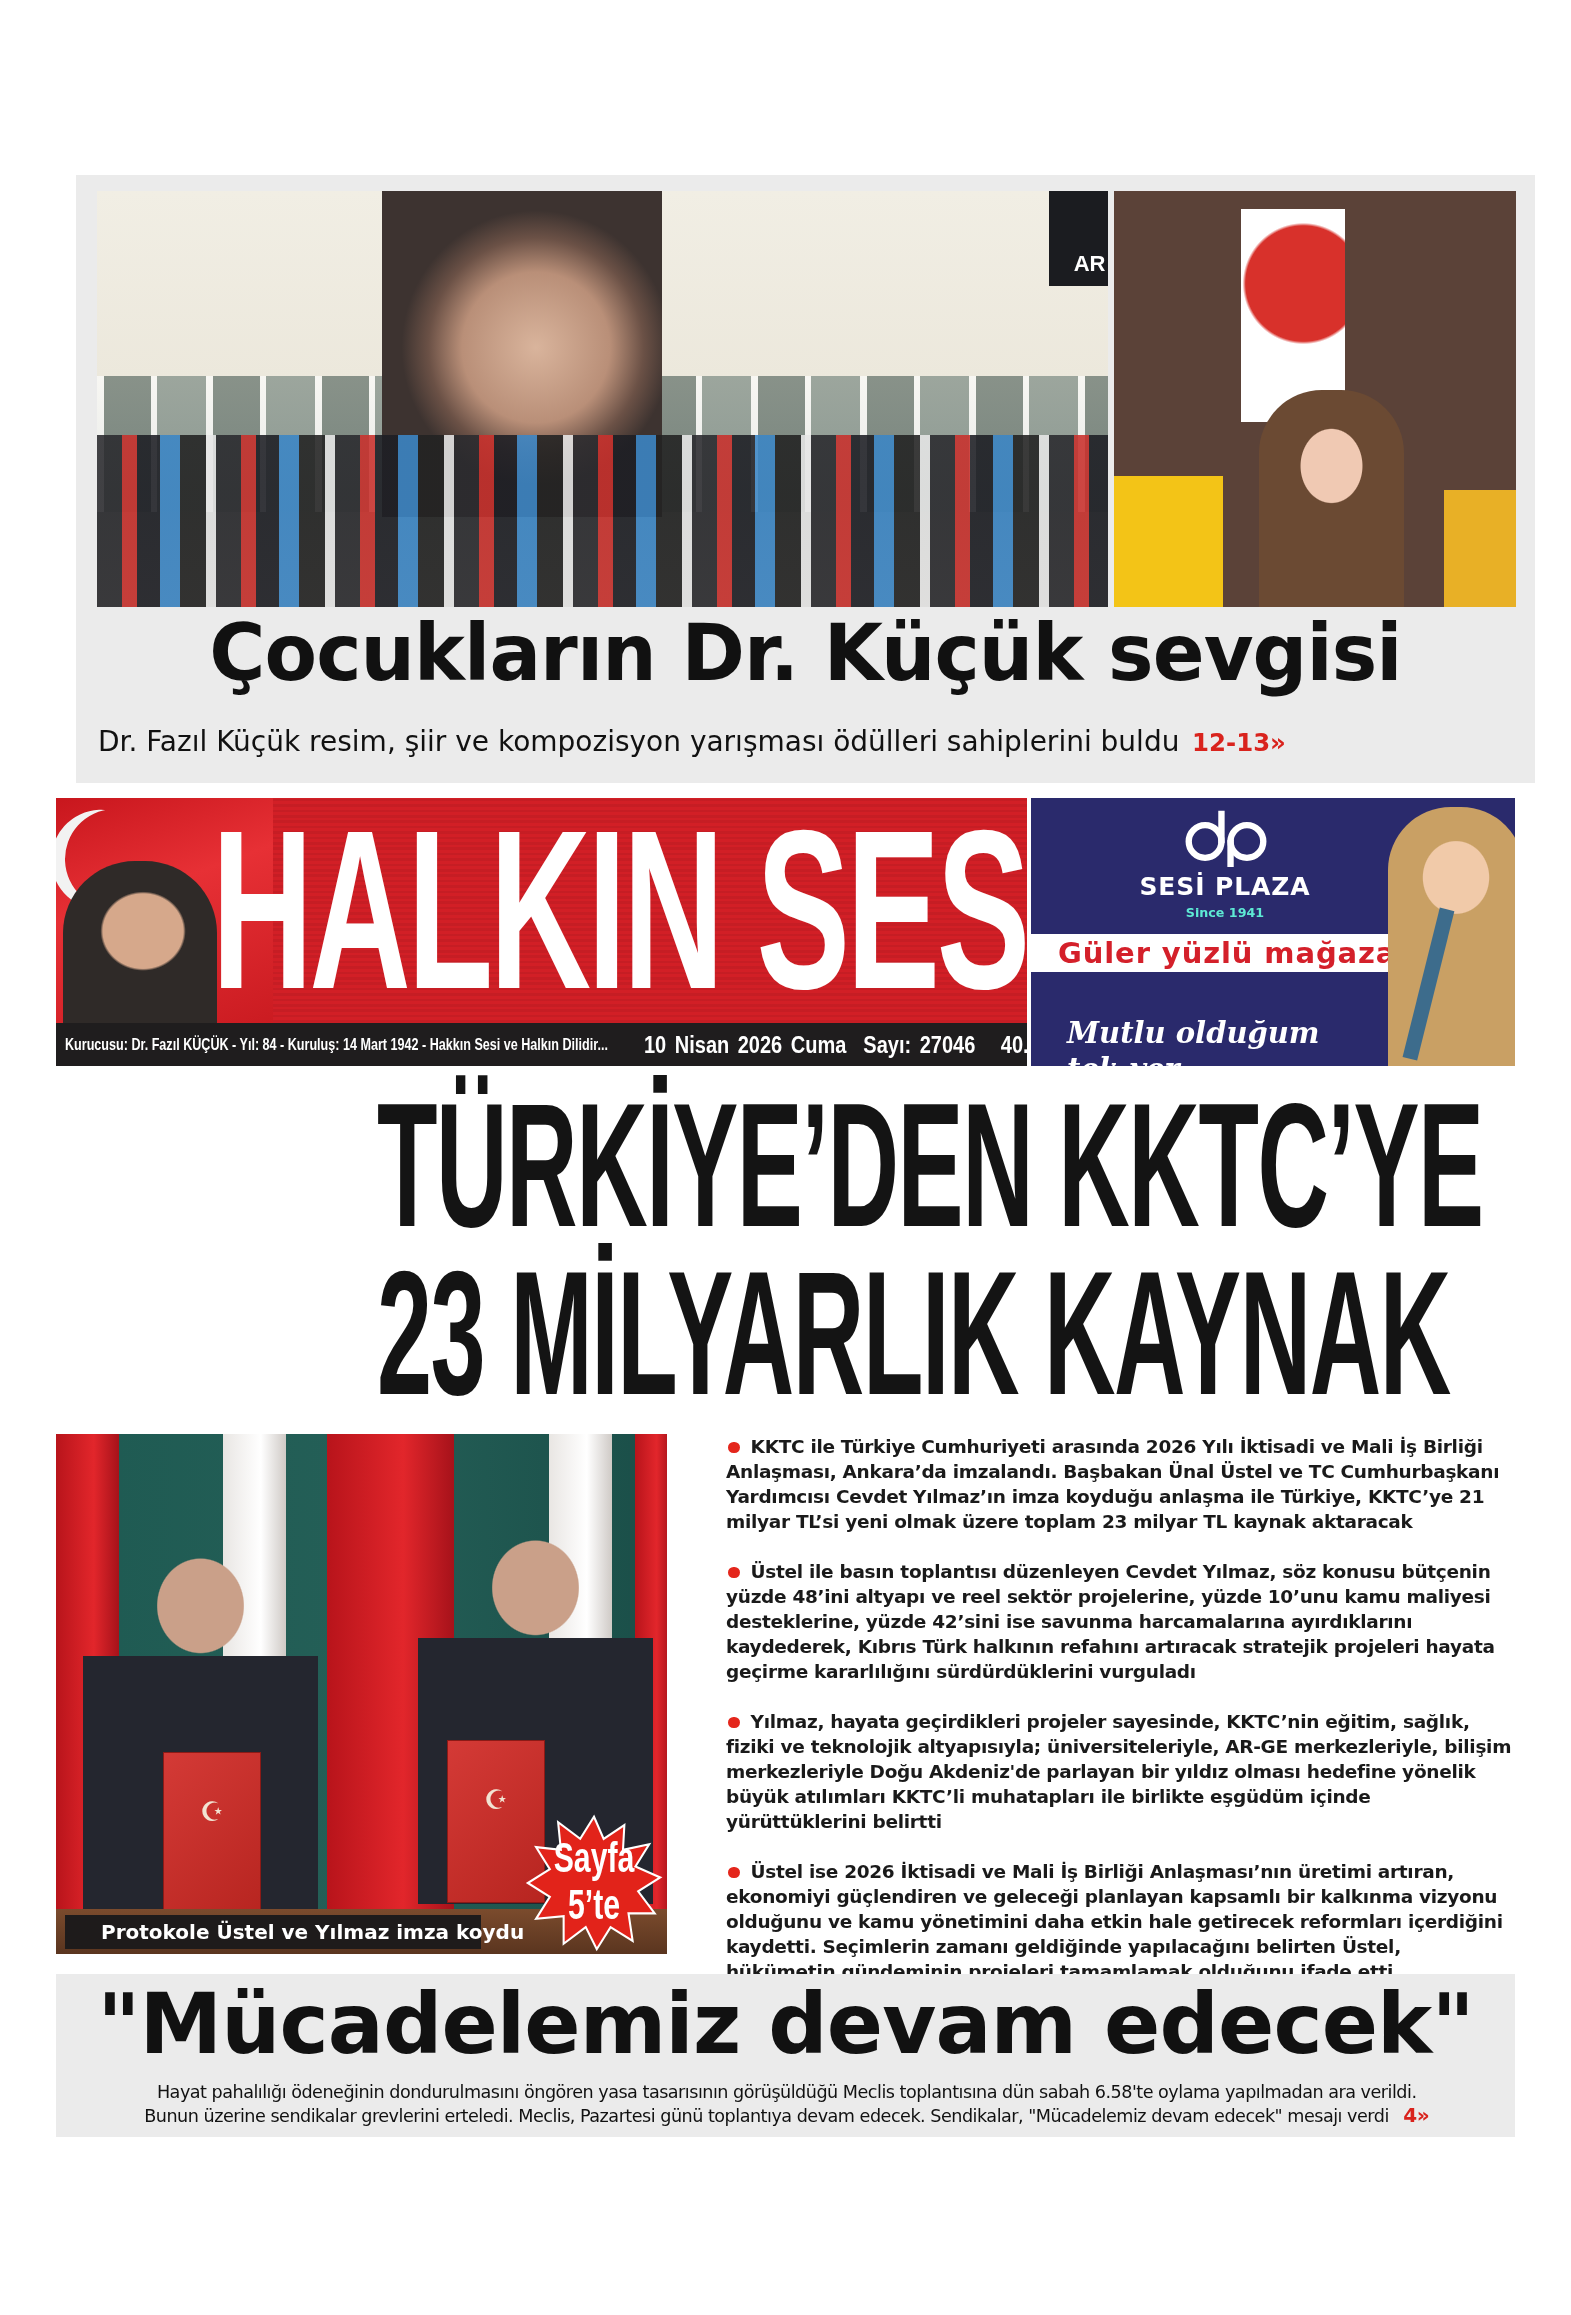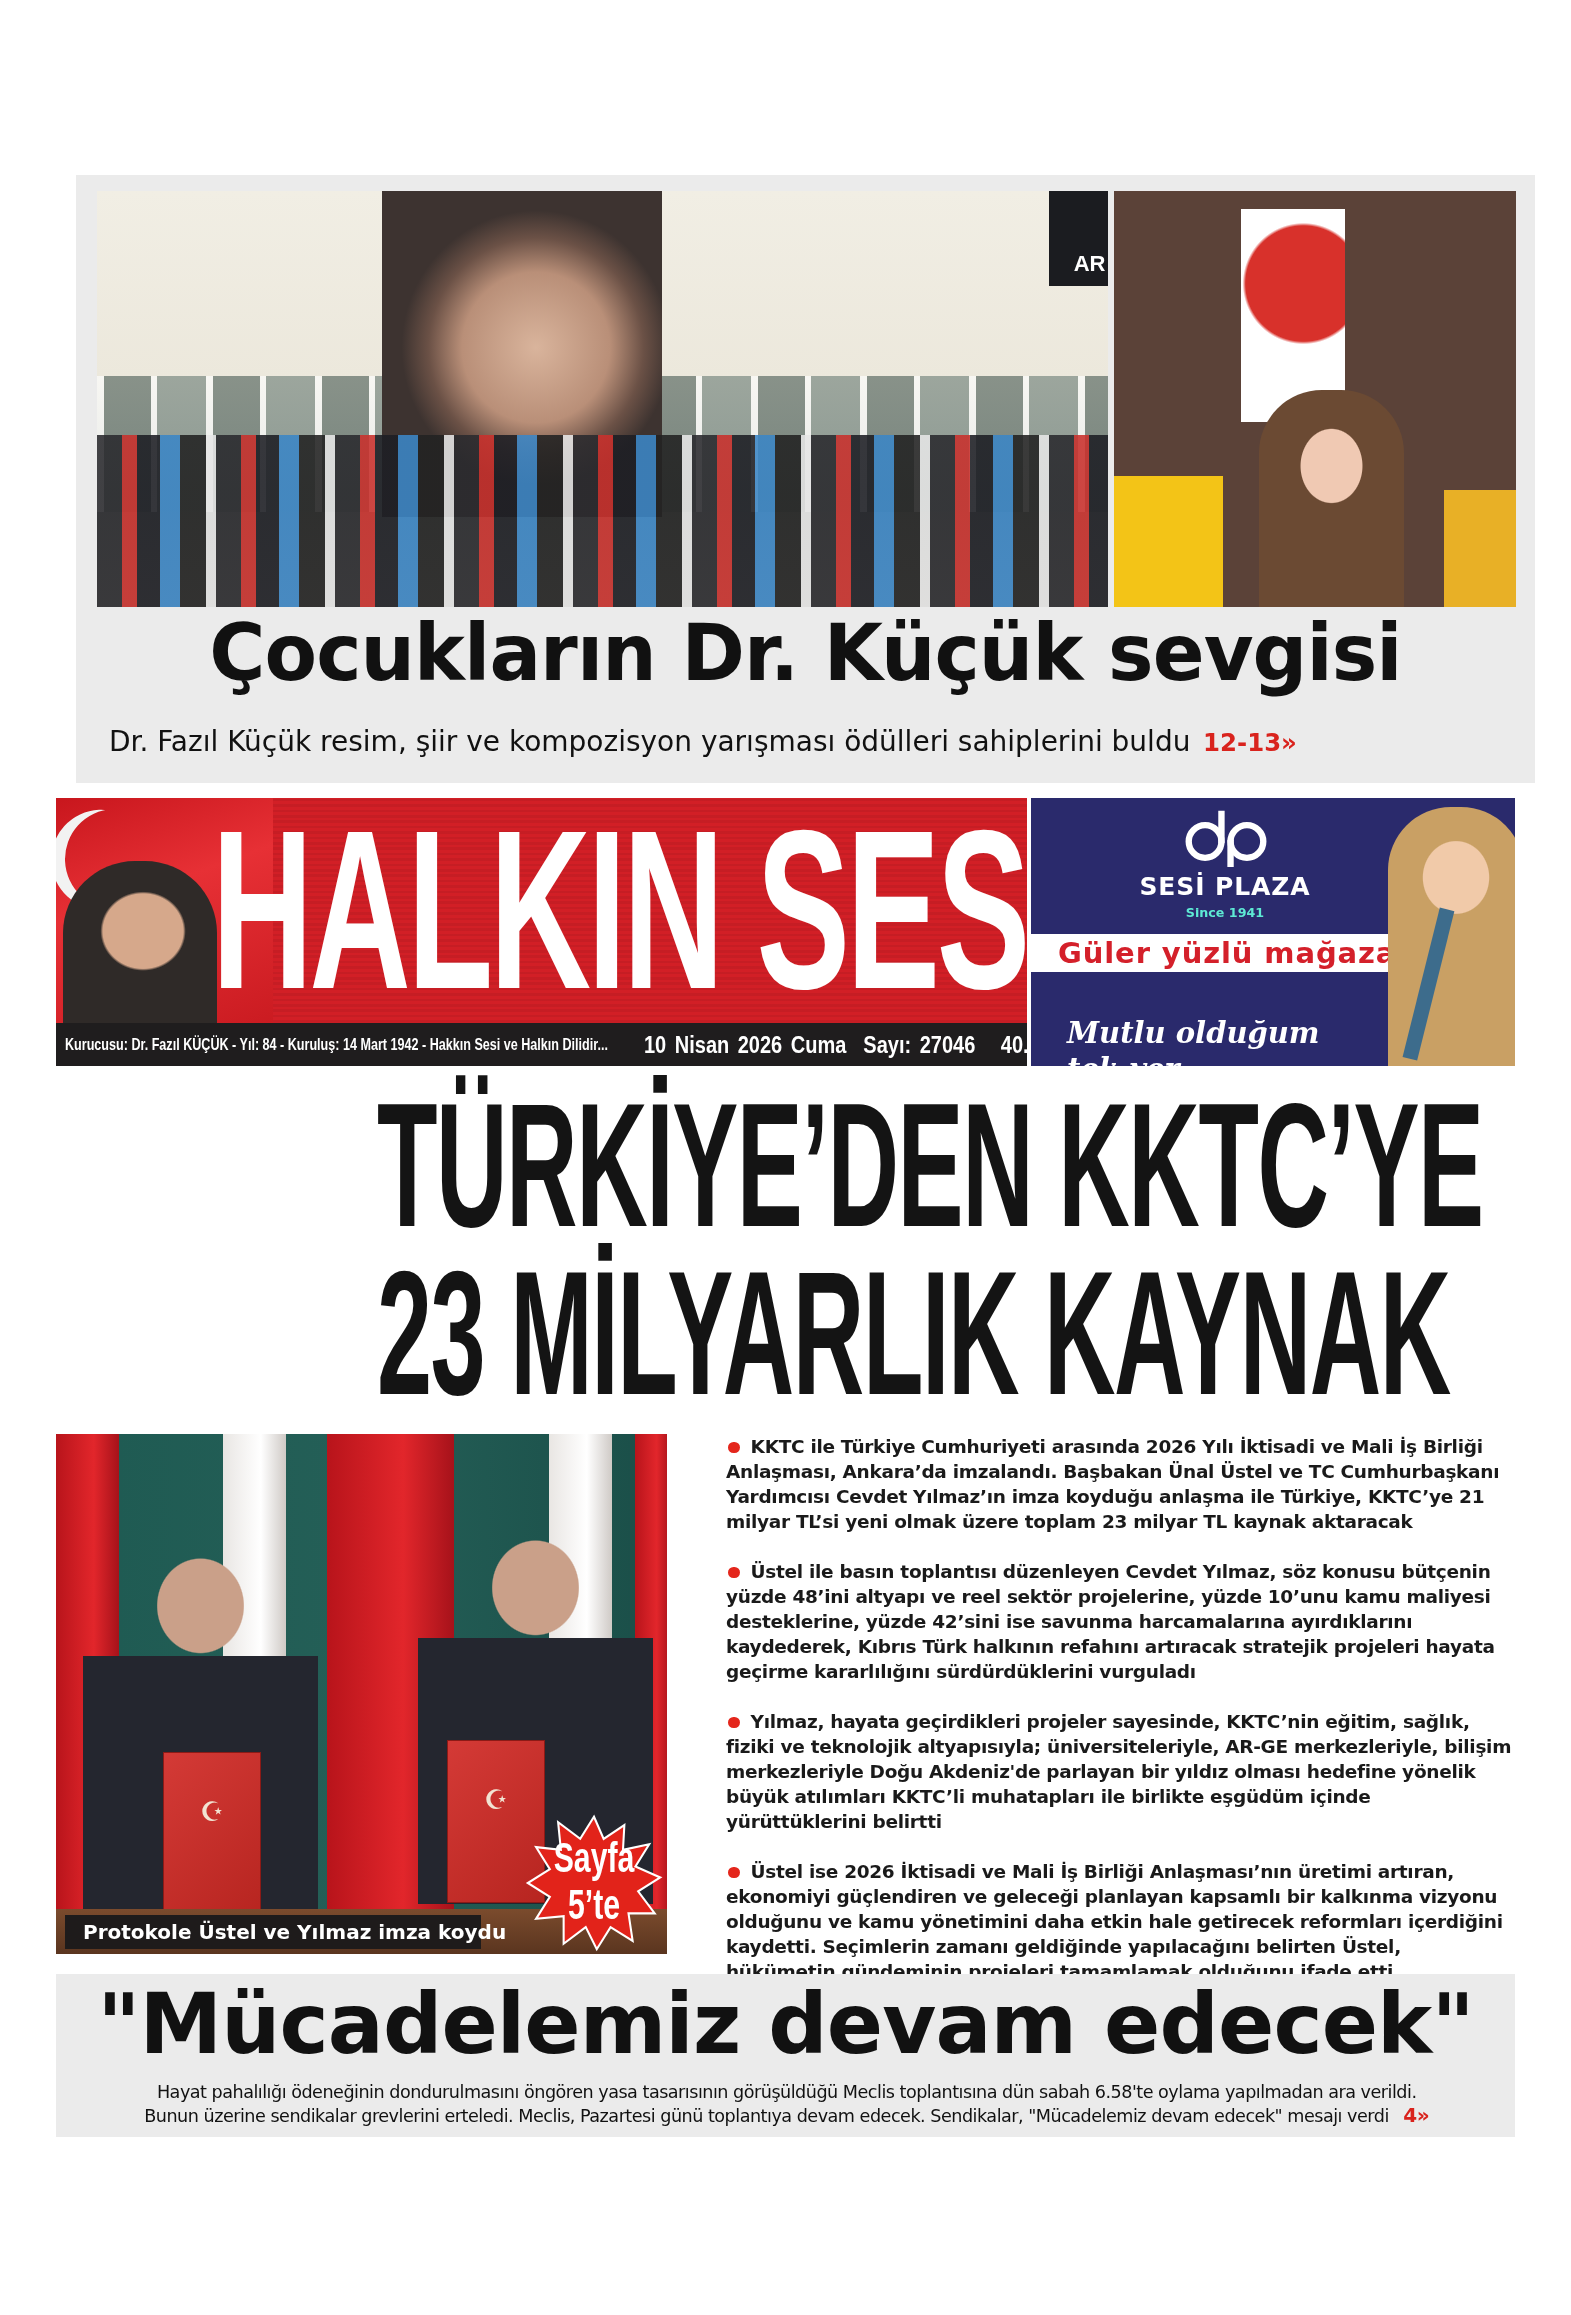--- a/index.html
+++ b/index.html
@@ -21,21 +21,21 @@
      background: repeating-linear-gradient(90deg, #2a2a2e 0 25px, #c9302c 25px 40px, #1d1e24 40px 63px, #3b86c6 63px 83px, #222 83px 109px, #e6e6e6 109px 119px); opacity: .88; }
   .photo-student { position: absolute; left: 1017px; top: 0; width: 402px; height: 416px; overflow: hidden; background: #5b4238; }
   .photo-student .drawing1 { position: absolute; left: 127px; top: 18px; width: 104px; height: 213px; background: #fff;
      background-image: radial-gradient(circle at 60% 35%, #d8312b 0 38%, transparent 40%); }
   .photo-student .drawing2 { position: absolute; left: 0; top: 285px; width: 109px; height: 131px; background: #f3c417; }
   .photo-student .drawing3 { position: absolute; right: 0; top: 299px; width: 72px; height: 118px; background: #e8b026; }
   .photo-student .girl { position: absolute; left: 145px; top: 199px; width: 145px; height: 217px;
      background: radial-gradient(ellipse 35% 28% at 50% 35%, #f0c9b3 0 60%, #6b4a33 62%), linear-gradient(#6b4a33, #1a1f3a); border-radius: 63px 63px 0 0; }
   .top-headline { position: absolute; left: 0; top: 436px; width: 100%; text-align: center;
      font: bold 78px "DejaVu Sans", sans-serif; letter-spacing: -0.9px; color: #111; line-height: 1.1; transform: scaleX(0.98); }
-  .top-subline { position: absolute; left: 0; top: 550px; width: 100%; padding-left: 33px;
+  .top-subline { position: absolute; left: 0; top: 550px; width: 100%; padding-left: 22px;
      font: 28px "DejaVu Sans", sans-serif; color: #111; white-space: nowrap; }
   .top-subline .page-ref { color: #d9231d; font-weight: bold; font-size: 24.4px; margin-left: 12.7px; }
 
   
   .masthead { position: absolute; left: 56px; top: 798px; width: 971px; height: 268px; background: #d21f26; overflow: hidden; }
   .masthead .stripes { position: absolute; inset: 0; background: repeating-linear-gradient(0deg, rgba(0,0,0,.06) 0 2.7px, transparent 2.7px 5.4px); }
   .masthead .flag { position: absolute; left: 0; top: 0; width: 217px; height: 235px;
      background: radial-gradient(circle at 45% 40%, transparent 0 30%, transparent 30%), linear-gradient(160deg, #c8161d 0%, #e73035 40%, #c91a20 100%); }
   .masthead .crescent { position: absolute; left: 9px; top: 11px; width: 100px; height: 100px; border-radius: 50%; box-shadow: -12.7px 5.4px 0 0 #f2f2f2; transform: rotate(20deg); }
   .masthead .founder { position: absolute; left: 7.2px; top: 63px; width: 154px; height: 167px; border-radius: 72px 72px 0 0;
@@ -66,21 +66,21 @@
   .lead-photo { position: absolute; left: 56px; top: 1434px; width: 611px; height: 520px; overflow: hidden;
      background: linear-gradient(90deg, #1e5a52 0%, #245f57 50%, #1a4e48 100%); }
   .lead-photo .flag { position: absolute; top: 0; height: 507px; background: linear-gradient(90deg, #b8141b, #e2262b 60%, #a6121a); border-radius: 0 0 18px 18px; }
   .lead-photo .flag.white { background: linear-gradient(90deg, #e9e6e3, #ffffff 60%, #cfcac6); }
   .lead-photo .person { position: absolute; top: 72px; width: 235px; height: 416px; border-radius: 100px 100px 0 0;
      background: radial-gradient(ellipse 26% 16% at 50% 24%, #caa089 0 70%, transparent 72%), linear-gradient(180deg, transparent 0 36%, #24262f 36%); }
   .lead-photo .folder { position: absolute; width: 98px; height: 163px; background: linear-gradient(135deg, #d43a36, #b72520); border: 0.9px solid #8c1a16; }
   .lead-photo .folder::after { content: "☪"; position: absolute; left: 0; right: 0; top: 43px; text-align: center; color: #f2e3d2; font-size: 27px; }
   .lead-photo .desk { position: absolute; left: 0; bottom: 0; width: 100%; height: 45px; background: linear-gradient(#7b4b2d, #5a351f); }
   .lead-photo .caption { position: absolute; left: 9px; bottom: 5.4px; width: 416px; height: 34px; background: #1e1b1b; color: #fff;
-     font: bold 20px "DejaVu Sans", sans-serif; display: flex; align-items: center; padding-left: 18px; white-space: nowrap; margin-top: 36px; }
+     font: bold 20px "DejaVu Sans", sans-serif; display: flex; align-items: center; padding-left: 36px; white-space: nowrap; margin-top: 36px; }
   .lead-photo .burst { position: absolute; left: 469px; top: 380px; width: 138px; height: 138px; }
   .lead-photo .burst-text { position: absolute; left: 469px; top: 400px; width: 138px; text-align: center; color: #fff;
      font: bold 42px "Liberation Sans", sans-serif; line-height: 47px; transform: scaleX(0.72); }
 
   
   .bullets { position: absolute; left: 726px; top: 1434px; width: 789px; }
   .bullet { position: relative; font: bold 18.5px "DejaVu Sans", sans-serif; line-height: 25px; color: #1a1a1a; margin-bottom: 25px; letter-spacing: -0.3px; }
   .bullet .dot { display: inline-block; width: 11.8px; height: 11.8px; border-radius: 50%; background: #e4261c; margin: 0 11px 0.9px 1.8px; vertical-align: middle; }
 
   

